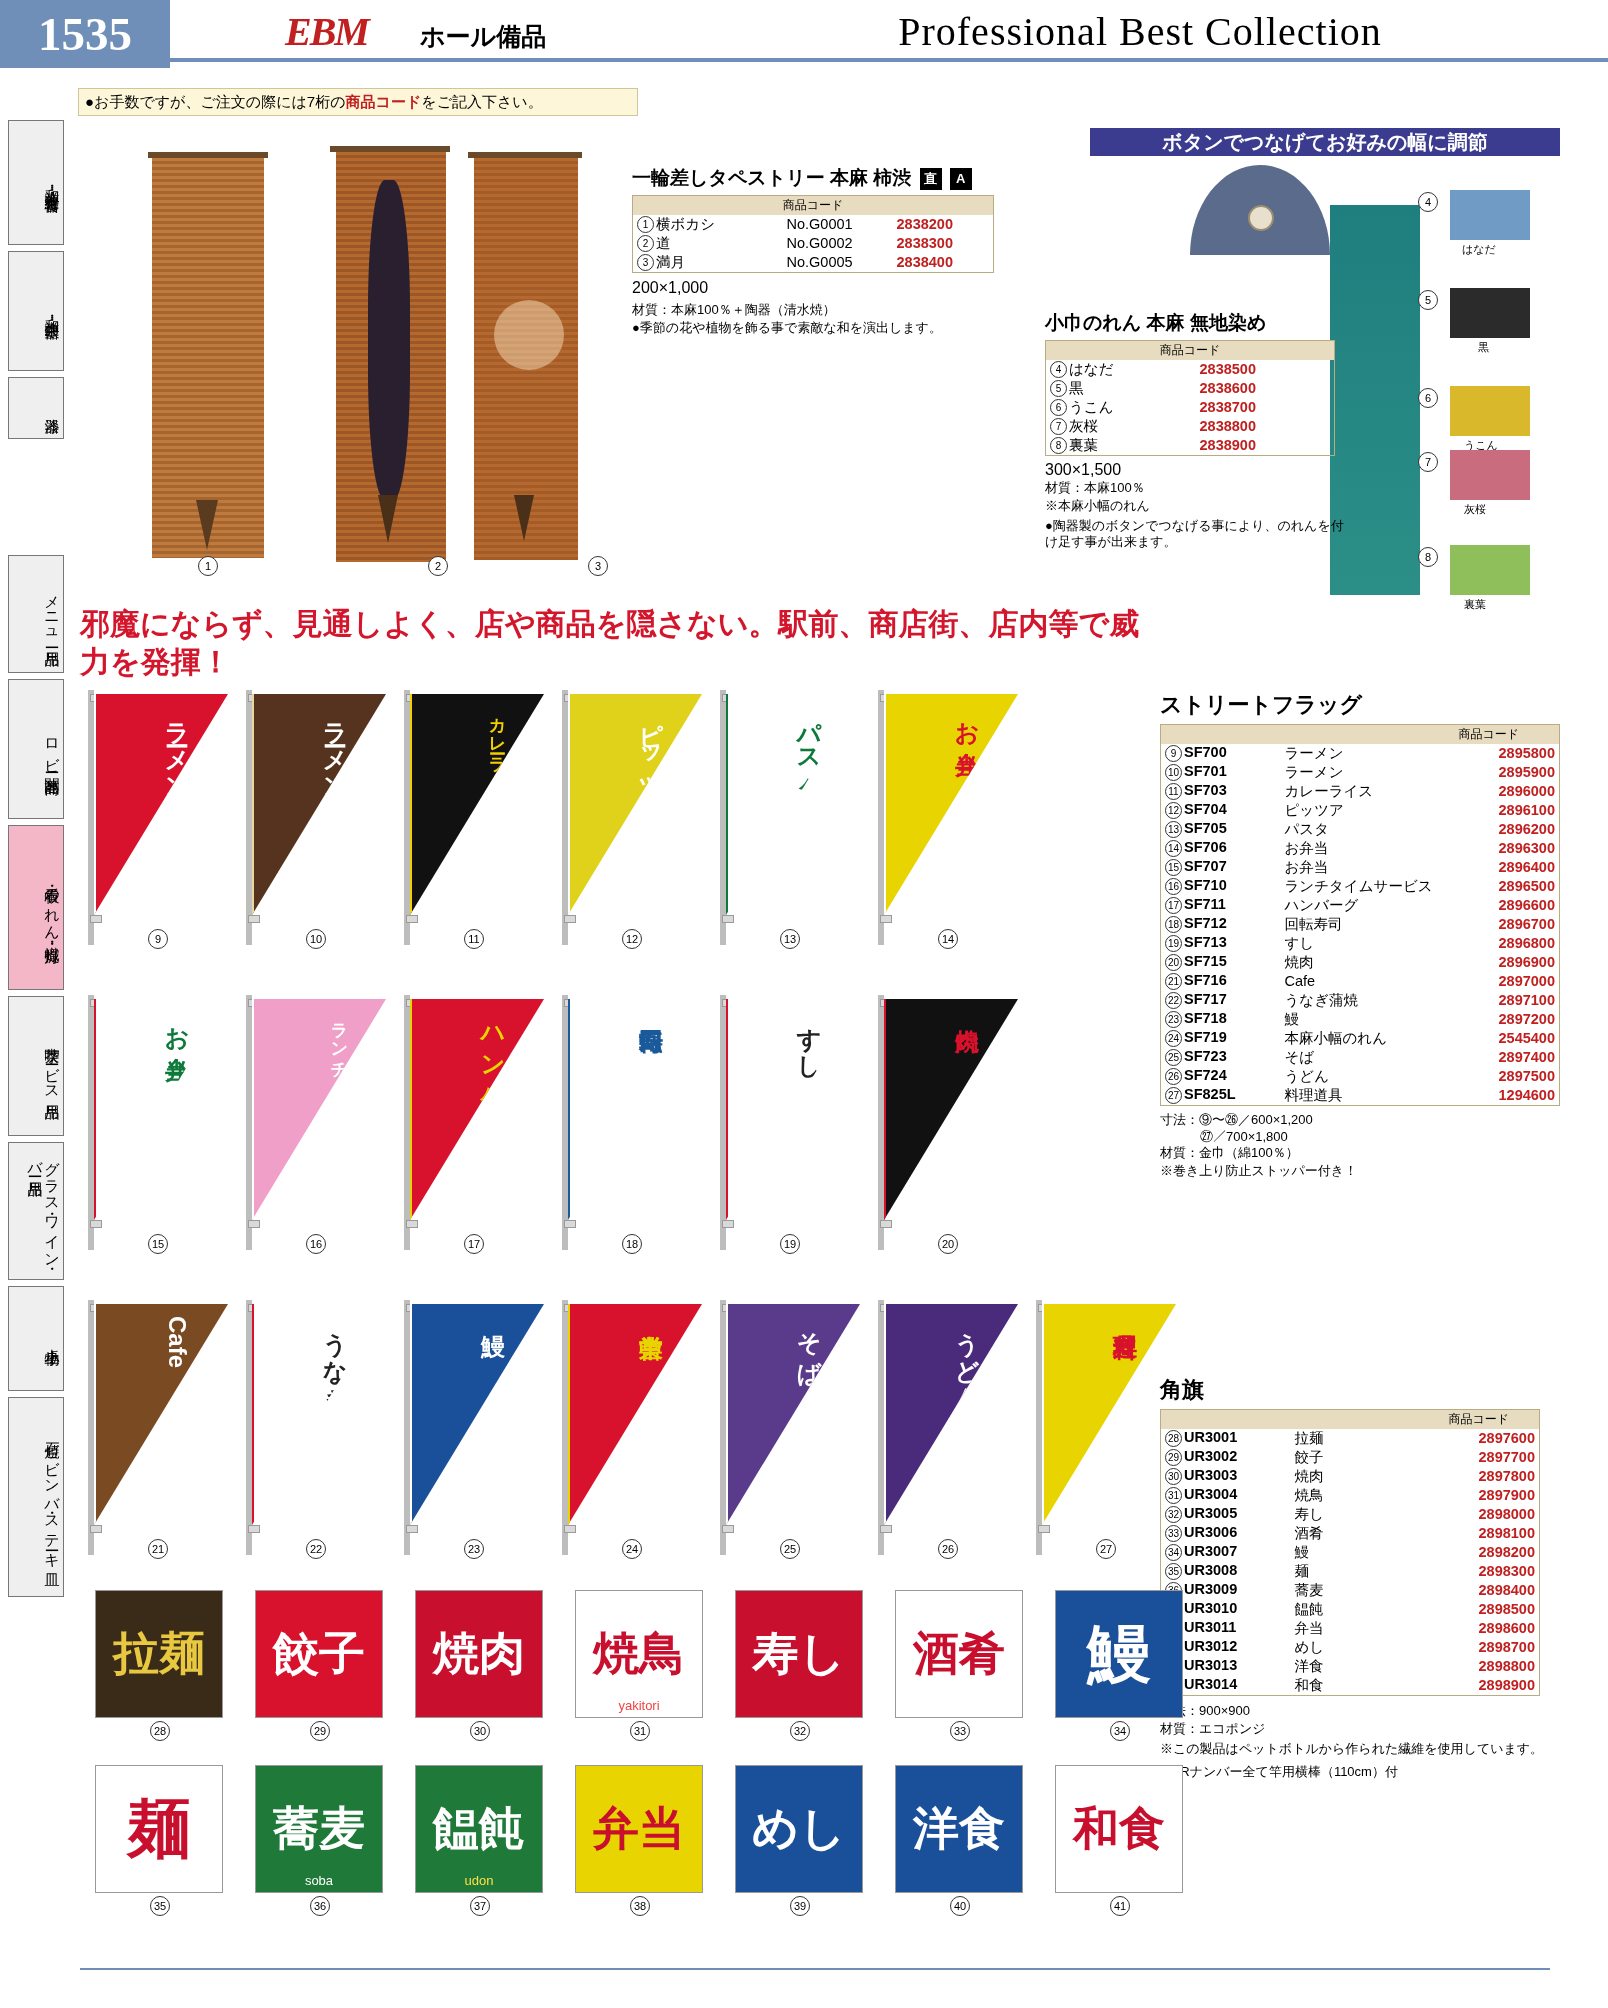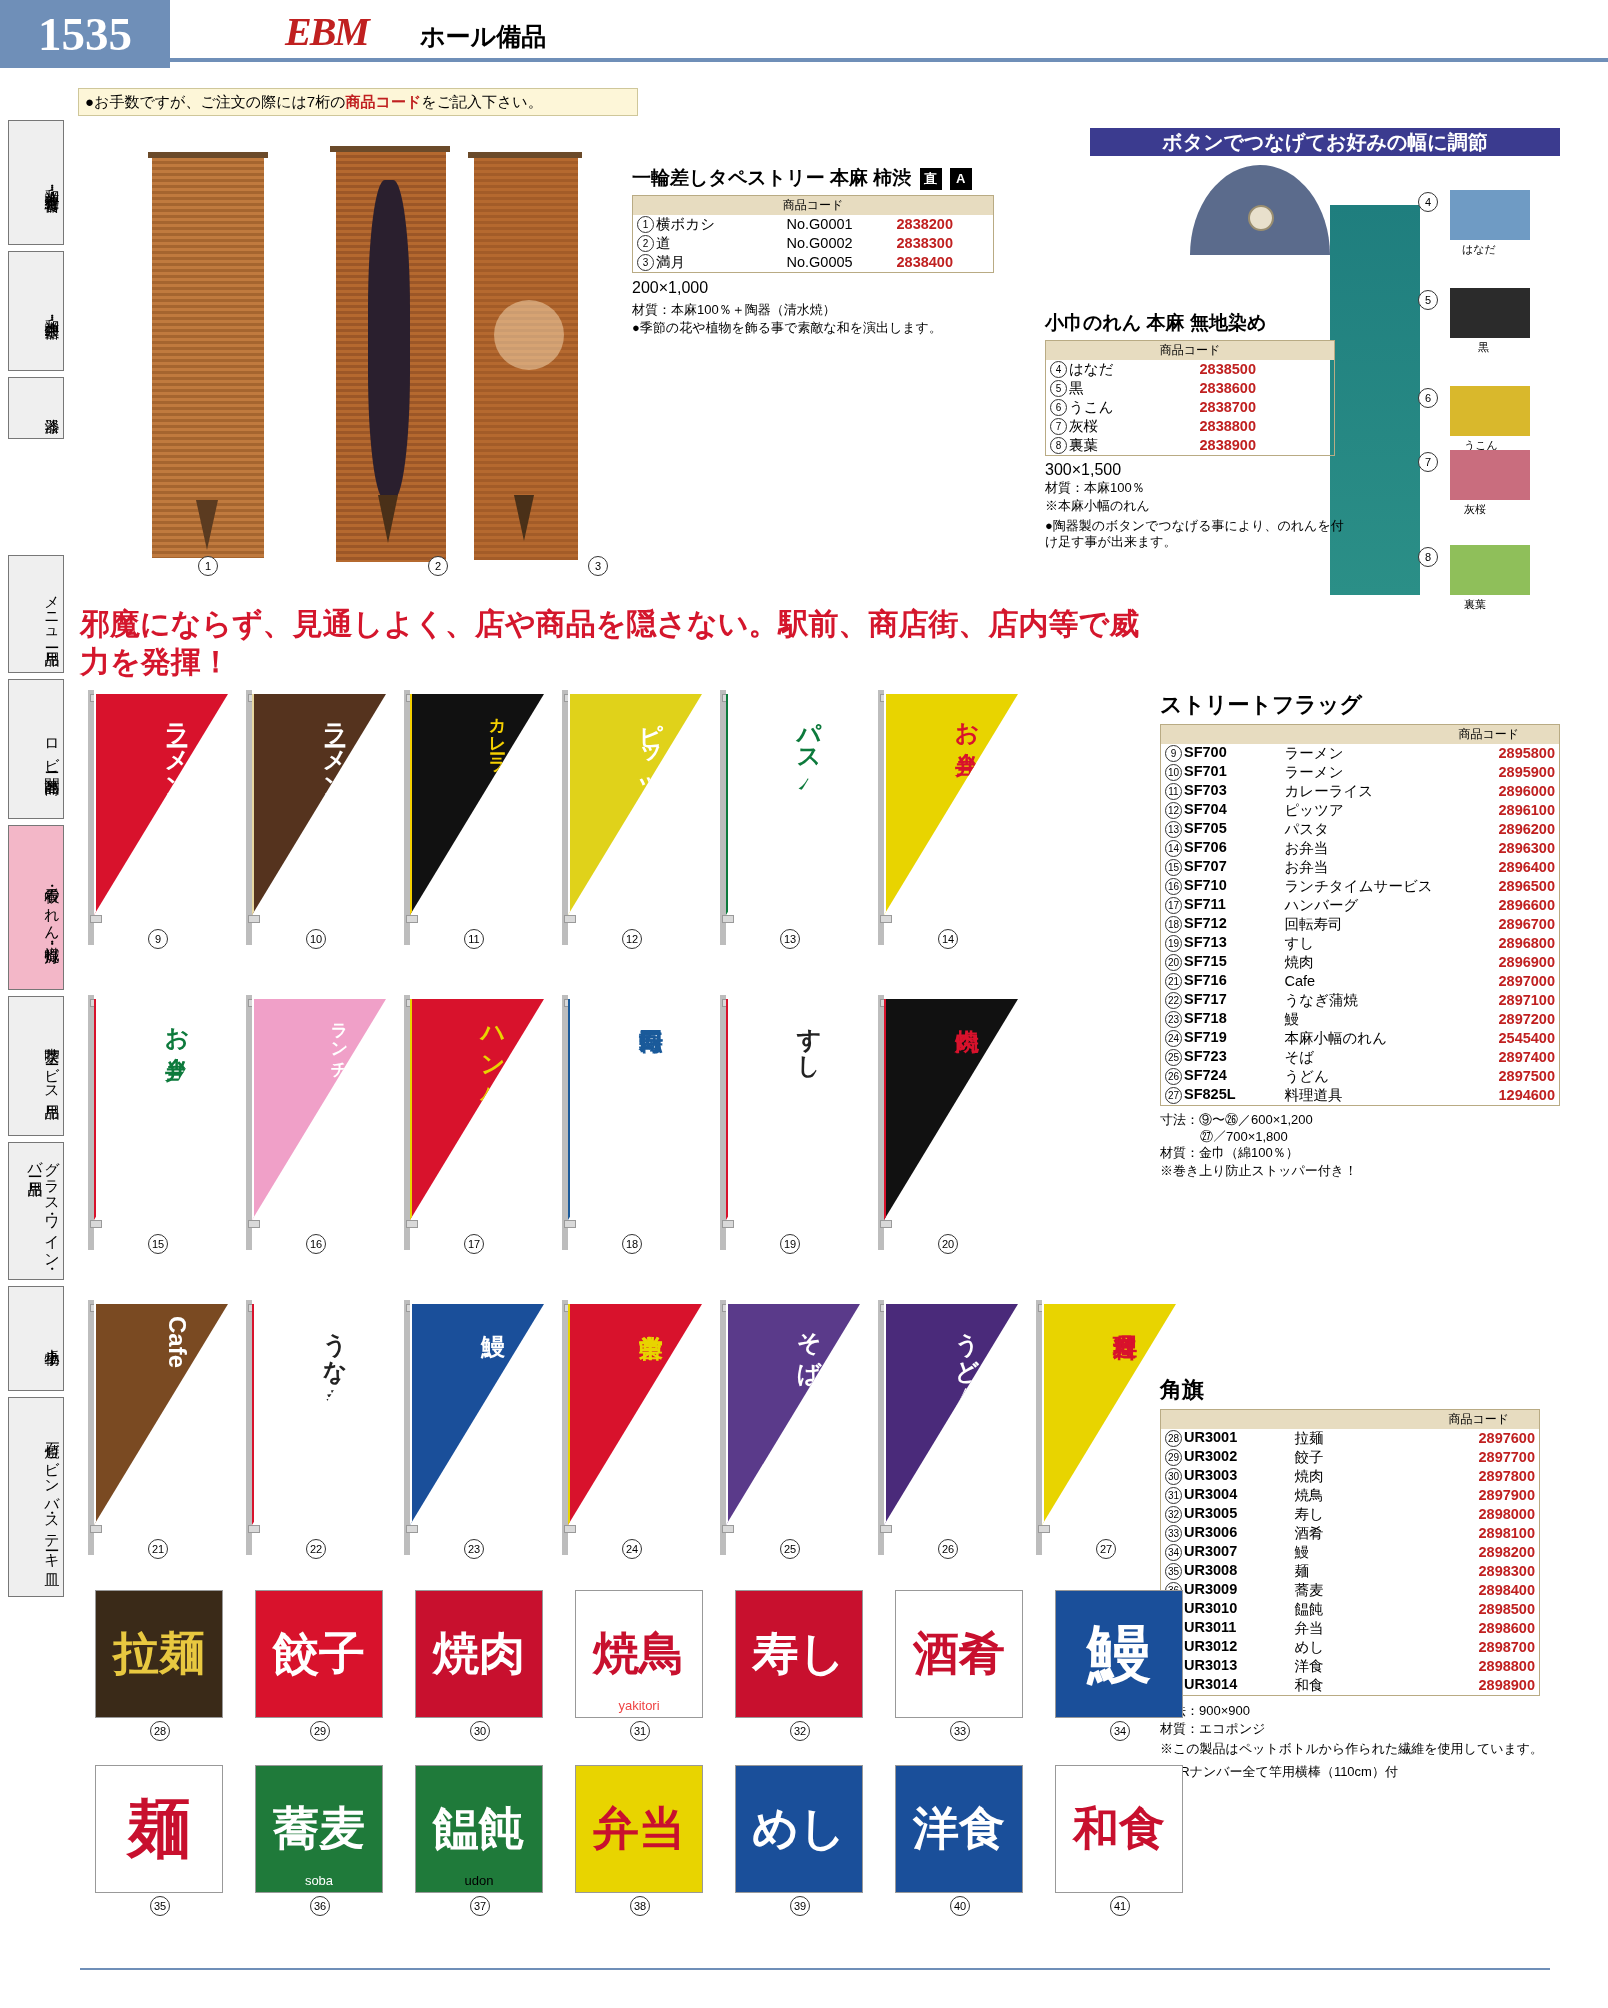--- a/index.html
+++ b/index.html
@@ -87,20 +87,21 @@
   .footer-rule { position:absolute; left:80px; top:1968px; width:1470px; height:2px; background:#6f8fb8; }
 </style>
 </head>
 <body>
 
 <div class="header">
   <div class="pagenum">1535</div>
   <div class="hdr-rule"></div>
   <div class="ebm-logo">EBM</div>
   <div class="hall-title">ホール備品</div>
+  <div class="pbc">Professional Best Collection</div>
 </div>
 
 <div class="notice">
   <span>●お手数ですが、ご注文の際には7桁の</span><b>商品コード</b><span>をご記入下さい。</span>
 </div>
 
 <div class="sidebar">
   <div class="side-item" style="height:125px">
       <span>和・洋・中・給食・食器</span>
     </div>
@@ -661,21 +662,21 @@
       <div style="position:absolute;left:0;top:0;width:100%;height:100%;display:flex;align-items:center;justify-content:center;color:#c8102e;font-size:64px;font-weight:bold;font-family:'Liberation Serif',serif;">麺</div>
       <div class="num-badge" style="left:54px;top:130px;">35</div>
     </div>
     <div class="sq-flag" style="left: 255px; top: 1765px; width: 128px; height: 128px; background: rgb(31, 122, 58);">
       <div style="position:absolute;left:0;top:0;width:100%;height:100%;display:flex;align-items:center;justify-content:center;color:#ffffff;font-size:46px;font-weight:bold;font-family:'Liberation Serif',serif;">蕎麦</div>
       <div style="position:absolute;left:0;bottom:4px;width:100%;text-align:center;font-size:13px;color:#ffffff;">soba</div>
       <div class="num-badge" style="left:54px;top:130px;">36</div>
     </div>
     <div class="sq-flag" style="left: 415px; top: 1765px; width: 128px; height: 128px; background: rgb(31, 122, 58);">
       <div style="position:absolute;left:0;top:0;width:100%;height:100%;display:flex;align-items:center;justify-content:center;color:#ffffff;font-size:46px;font-weight:bold;font-family:'Liberation Serif',serif;">饂飩</div>
-      <div style="position:absolute;left:0;bottom:4px;width:100%;text-align:center;font-size:13px;color:#000000;">udon</div>
+      <div style="position:absolute;left:0;bottom:4px;width:100%;text-align:center;font-size:13px;color:#fde047;">udon</div>
       <div class="num-badge" style="left:54px;top:130px;">37</div>
     </div>
     <div class="sq-flag" style="left: 575px; top: 1765px; width: 128px; height: 128px; background: rgb(232, 212, 0);">
       <div style="position:absolute;left:0;top:0;width:100%;height:100%;display:flex;align-items:center;justify-content:center;color:#c8102e;font-size:46px;font-weight:bold;font-family:'Liberation Serif',serif;">弁当</div>
       <div class="num-badge" style="left:54px;top:130px;">38</div>
     </div>
     <div class="sq-flag" style="left: 735px; top: 1765px; width: 128px; height: 128px; background: rgb(26, 79, 154);">
       <div style="position:absolute;left:0;top:0;width:100%;height:100%;display:flex;align-items:center;justify-content:center;color:#ffffff;font-size:46px;font-weight:bold;font-family:'Liberation Serif',serif;">めし</div>
       <div class="num-badge" style="left:54px;top:130px;">39</div>
     </div>

